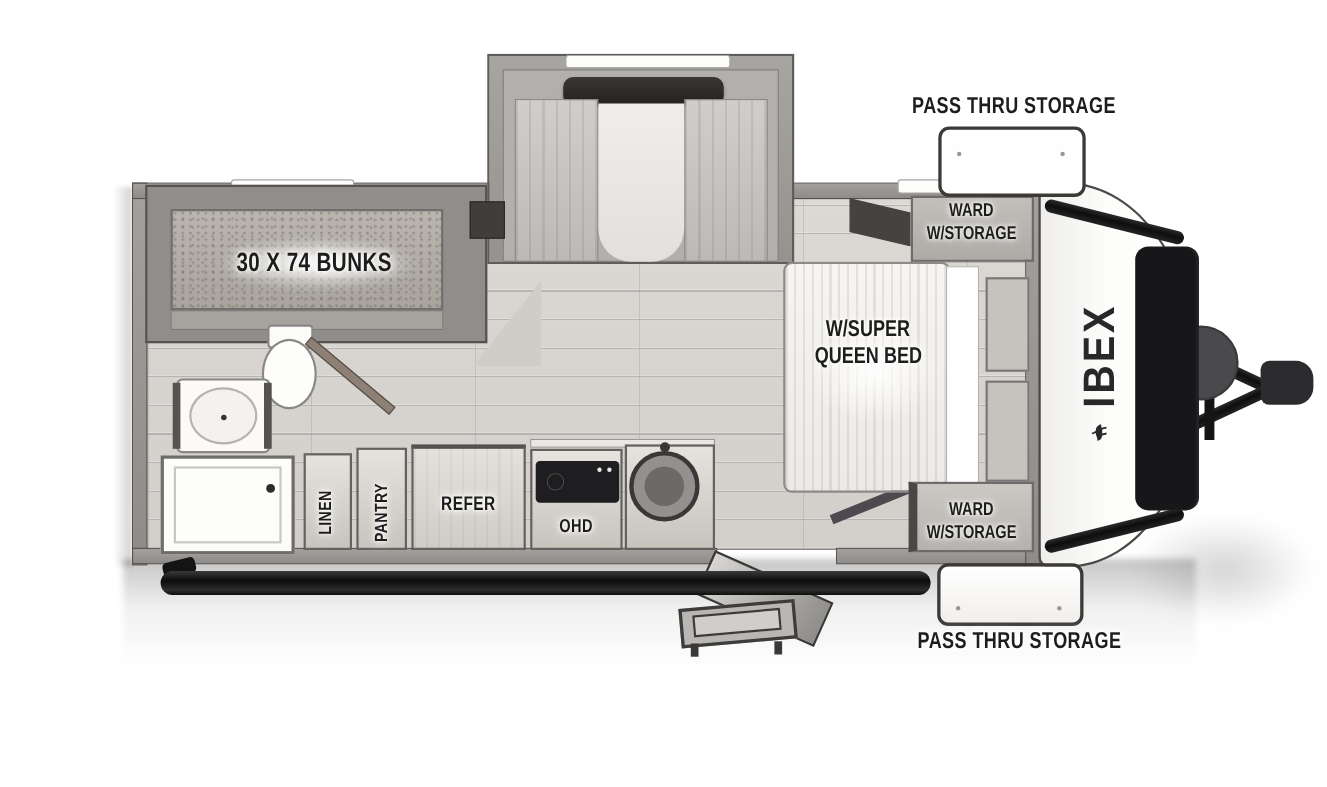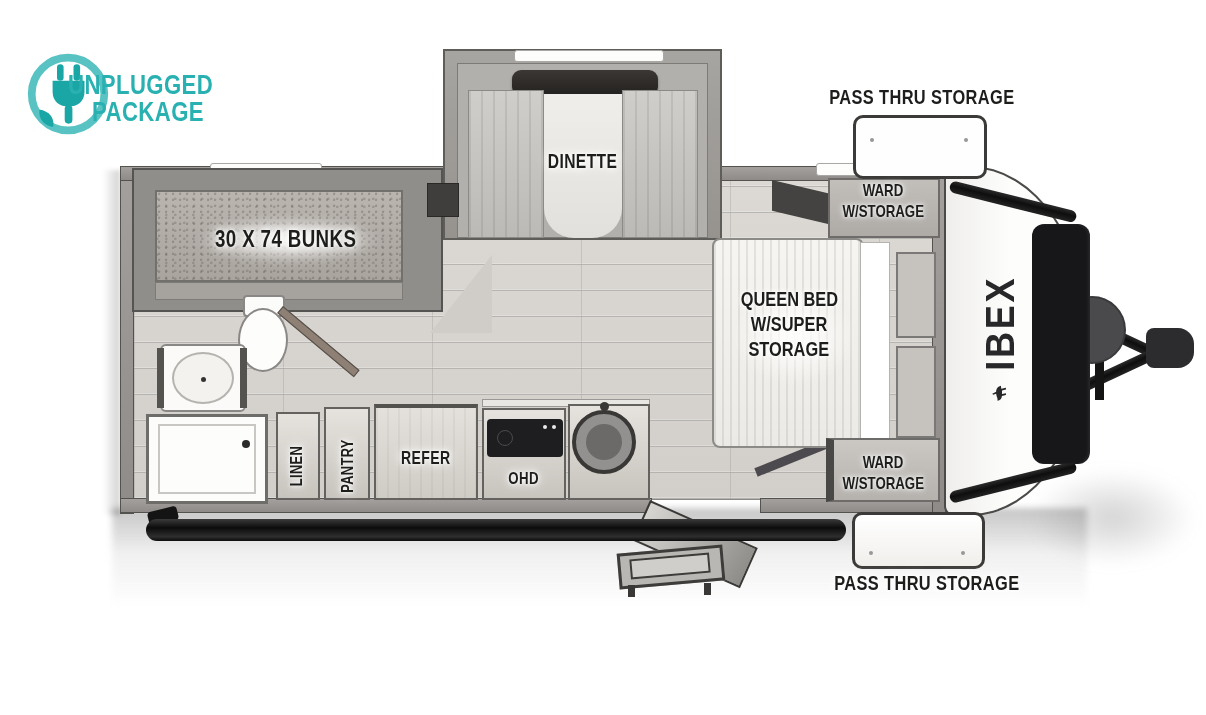--- a/index.html
+++ b/index.html
@@ -152,64 +152,44 @@
   <div class="a" style="left:148px;top:509px;width:30px;height:14px;background:#141414;border-radius:4px;transform:rotate(-14deg);"></div>
   <div class="a" style="left:146px;top:519px;width:700px;height:22px;border-radius:11px;
               background:linear-gradient(180deg,#3a3a3a,#0c0c0c 40%,#2e2e2e 80%,#0c0c0c);"></div>
 
   <div class="lbl" style="left:822px;top:85px;width:200px;height:24px;font-size:21px;">
     <span>PASS THRU STORAGE</span>
     </div>
   <div class="lbl" style="left:827px;top:571px;width:200px;height:24px;font-size:21px;">
     <span>PASS THRU STORAGE</span>
     </div>
-  <div class="lbl" style="left:500px;top:148px;width:166px;height:26px;font-size:20px;">
-    <span>DINETTE</span>
-    </div>
   <div class="lbl" style="left:186px;top:226px;width:200px;height:26px;font-size:24px;justify-content:center;">
     <span>30 X 74 BUNKS</span>
     </div>
   <div class="lbl vlbl" style="left:238px;top:454px;width:118px;height:24px;font-size:16px;">
     <span>LINEN</span>
     </div>
   <div class="lbl vlbl" style="left:288px;top:454px;width:118px;height:24px;font-size:16px;">
     <span>PANTRY</span>
     </div>
   <div class="lbl" style="left:376px;top:446px;width:100px;height:24px;font-size:18px;">
     <span>REFER</span>
     </div>
   <div class="lbl" style="left:484px;top:467px;width:80px;height:24px;font-size:17px;">
     <span>OHD</span>
     </div>
 
   <div class="a" style="left:714px;top:286px;width:150px;height:102px;text-align:center;font-weight:700;font-size:21px;line-height:25px;color:#1d1d1b;">
+    <div><span style="display:inline-block;transform:scaleX(.78);text-shadow:0 0 4px #fff,0 0 9px #fff;">W/SUPER</span></div>
     <div><span style="display:inline-block;transform:scaleX(.78);text-shadow:0 0 4px #fff,0 0 9px #fff;">QUEEN BED</span></div>
-    <div><span style="display:inline-block;transform:scaleX(.78);text-shadow:0 0 4px #fff,0 0 9px #fff;">W/SUPER</span></div>
-    <div><span style="display:inline-block;transform:scaleX(.78);text-shadow:0 0 4px #fff,0 0 9px #fff;">STORAGE</span></div>
   </div>
 
   <div class="a" style="left:820px;top:180px;width:126px;height:46px;text-align:center;font-weight:700;font-size:17px;line-height:21px;color:#1d1d1b;">
     <div><span style="display:inline-block;transform:scaleX(.78);text-shadow:0 0 4px #fff,0 0 9px #fff;">WARD</span></div>
     <div><span style="display:inline-block;transform:scaleX(.78);text-shadow:0 0 4px #fff,0 0 9px #fff;">W/STORAGE</span></div>
   </div>
   <div class="a" style="left:816px;top:452px;width:134px;height:46px;text-align:center;font-weight:700;font-size:17px;line-height:21px;color:#1d1d1b;">
     <div><span style="display:inline-block;transform:scaleX(.78);text-shadow:0 0 4px #fff,0 0 9px #fff;">WARD</span></div>
     <div><span style="display:inline-block;transform:scaleX(.78);text-shadow:0 0 4px #fff,0 0 9px #fff;">W/STORAGE</span></div>
   </div>
 
-  <div class="a" style="left:22px;top:46px;width:230px;height:95px;">
-    <svg class="a" style="left:2px;top:2px;" width="88" height="92" viewBox="0 0 80 80">
-      <circle cx="40" cy="40" r="33" fill="none" stroke="#2fb3b3" stroke-width="7" opacity=".8"></circle>
-      <path fill="#1ba6a6" d="M14 54c9 1.5 14 7.5 12.5 16C18 68.5 13 62.5 14 54z"></path>
-      <rect x="30" y="13" width="6" height="15" rx="3" fill="#1ba6a6"></rect>
-      <rect x="45" y="13" width="6" height="15" rx="3" fill="#1ba6a6"></rect>
-      <path fill="#1ba6a6" d="M26 28h29v10c0 9-6.5 13.5-14.5 13.5S26 47 26 38z"></path>
-      <rect x="37" y="50" width="7" height="17" rx="3.5" fill="#1ba6a6"></rect>
-    </svg>
-    <div class="a" style="left:46px;top:24px;font-size:27px;font-weight:700;color:#29b1b1;letter-spacing:.5px;">
-      <span style="display:inline-block;transform:scaleX(.82);transform-origin:left;">UNPLUGGED</span>
-    </div>
-    <div class="a" style="left:70px;top:51px;font-size:27px;font-weight:700;color:#29b1b1;letter-spacing:.5px;">
-      <span style="display:inline-block;transform:scaleX(.82);transform-origin:left;">PACKAGE</span>
-    </div>
-  </div>
 
 </div>
 
 </body></html>

